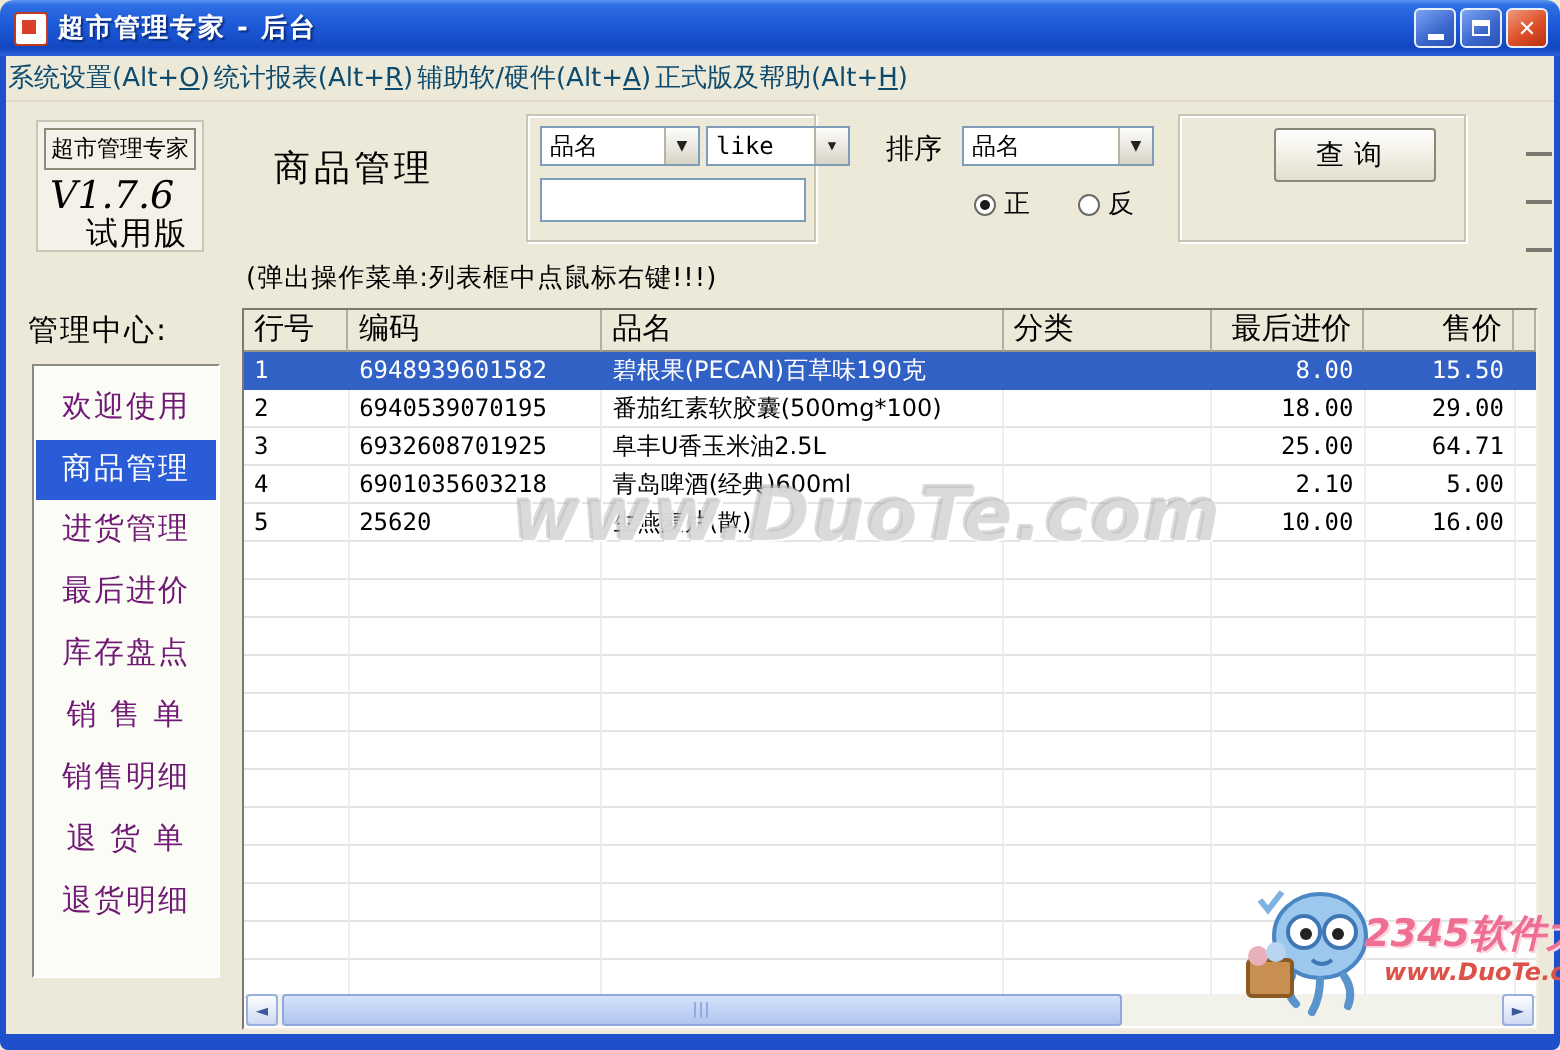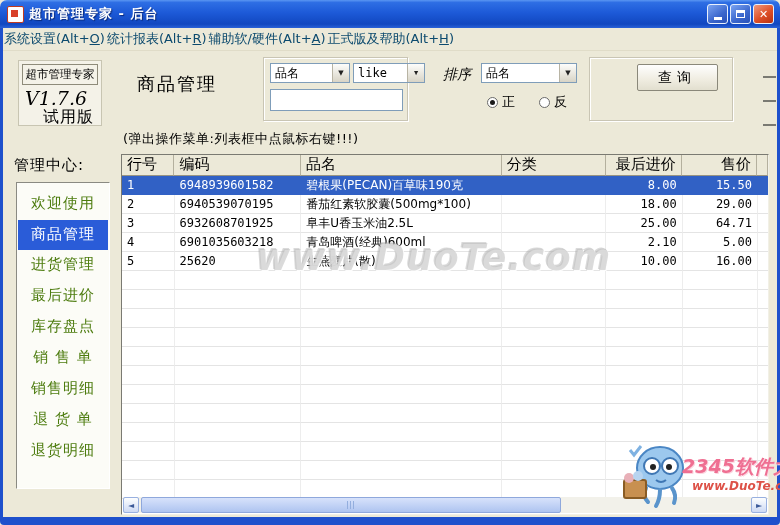--- a/index.html
+++ b/index.html
@@ -42,40 +42,40 @@
     background:#f4f2e8;border:1px solid #c8c5b2;}
   .vb-name{margin:3px;border:1px solid #8e8b7a;font-size:11.5px;text-align:center;padding:2px 0;white-space:nowrap;}
   .vb-version{font-family:"DejaVu Serif","Liberation Serif",serif;font-style:italic;font-size:19px;
     margin-left:6px;line-height:20px;}
   .vb-edition{font-size:16px;margin-left:24px;line-height:18px;letter-spacing:1px;}
   .section-label{position:absolute;left:14px;top:156px;font-size:15px;letter-spacing:1px;}
   .listbox{position:absolute;left:16px;top:182px;width:94px;height:307px;box-sizing:border-box;
     background:#fcfcf7;border:1px solid #8a8a82;border-right-color:#fff;border-bottom-color:#fff;
     padding-top:6px;}
   .side-item{height:31px;line-height:28px;text-align:center;font-size:15px;letter-spacing:1px;
-    color:#4d7c0f;margin:0 1px;white-space:nowrap;}
+    color:#701a75;margin:0 1px;white-space:nowrap;}
   .side-item.selected{background:#2a5cd8;color:#fff;line-height:29px;height:30px;}
   
   .page-title{position:absolute;left:137px;top:72px;font-size:18px;letter-spacing:2px;}
   .groupbox{position:absolute;box-sizing:border-box;border:1px solid #c9c5b4;
     box-shadow:1px 1px 0 #fff, inset 1px 1px 0 #fff;}
   .gb1{left:263px;top:57px;width:145px;height:64px;}
   .gb2{left:589px;top:57px;width:144px;height:64px;}
   .combo{position:absolute;box-sizing:border-box;height:20px;background:#fff;border:1px solid #7f9db9;
     font-size:12px;line-height:18px;padding-left:4px;white-space:nowrap;}
   .combo .dd-btn{position:absolute;right:0;top:0;bottom:0;width:16px;
     background:linear-gradient(180deg,#fdfdfb,#d8d4c6);border-left:1px solid #b8b4a4;
     display:flex;align-items:center;justify-content:center;font-size:7px;color:#222;}
   .cb-field{left:270px;top:63px;width:80px;}
   .cb-op{left:353px;top:63px;width:72px;font-family:"DejaVu Sans Mono","Liberation Mono",monospace;}
   .cb-sort{left:481px;top:63px;width:96px;}
   .search-input{position:absolute;left:270px;top:89px;width:133px;height:22px;box-sizing:border-box;
     background:#fff;border:1px solid #7f9db9;font-size:13px;padding:2px 4px;
     font-family:"DejaVu Sans","Liberation Sans",sans-serif;}
-  .sort-label{position:absolute;left:443px;top:66px;font-size:14px;font-style:italic;}
+  .sort-label{position:absolute;left:443px;top:66px;font-size:14px;}
   .radio-row{position:absolute;left:487px;top:93px;display:flex;gap:24px;}
   .radio-opt{display:flex;align-items:center;gap:4px;font-size:13px;}
   .radio-dot{width:11px;height:11px;border-radius:50%;border:1px solid #6a6a6a;background:#fff;
     box-sizing:border-box;position:relative;}
   .radio-dot.checked::after{content:"";position:absolute;left:2px;top:2px;width:5px;height:5px;
     border-radius:50%;background:#1a1a1a;}
   .query-btn{position:absolute;left:637px;top:64px;width:81px;height:27px;box-sizing:border-box;
     background:linear-gradient(180deg,#fefefe,#efece0 60%,#e2dfcf);border:1px solid #8a887a;
     border-radius:2px;font-size:14px;letter-spacing:5px;padding-left:5px;
     display:flex;align-items:center;justify-content:center;}

